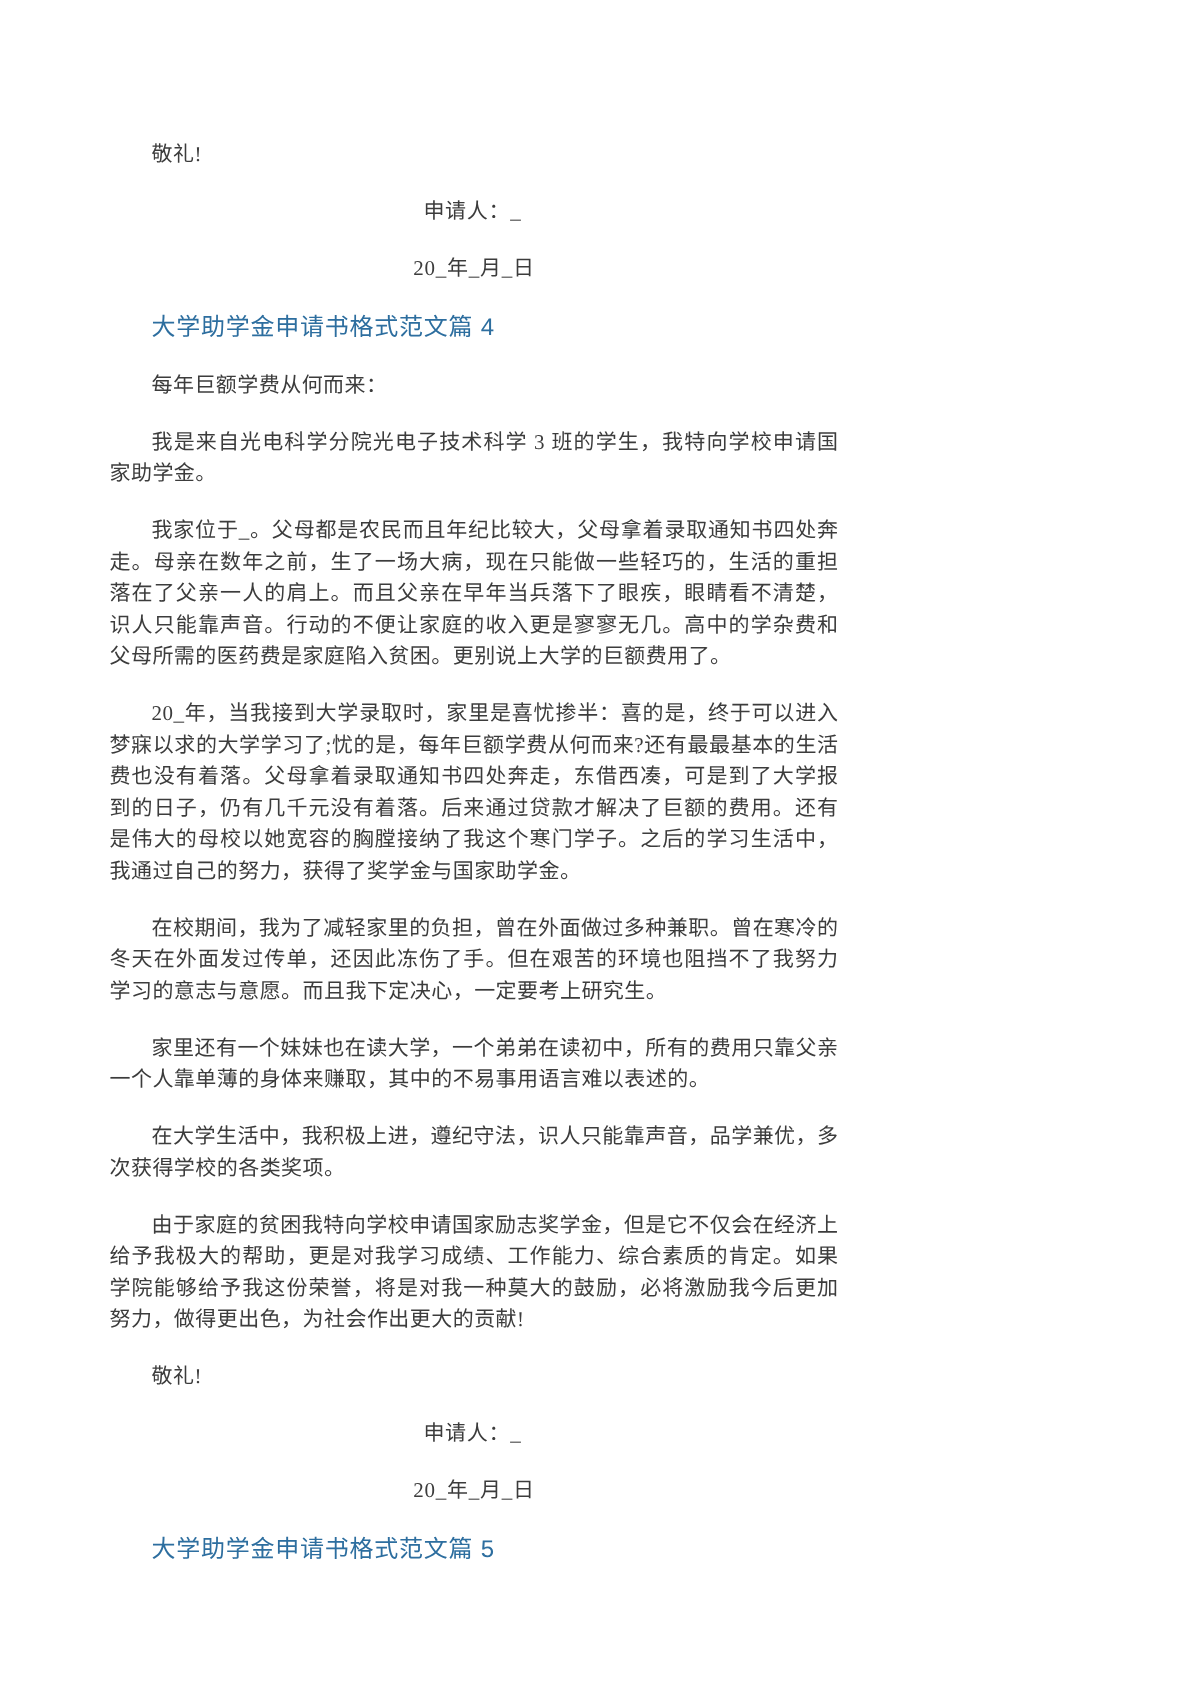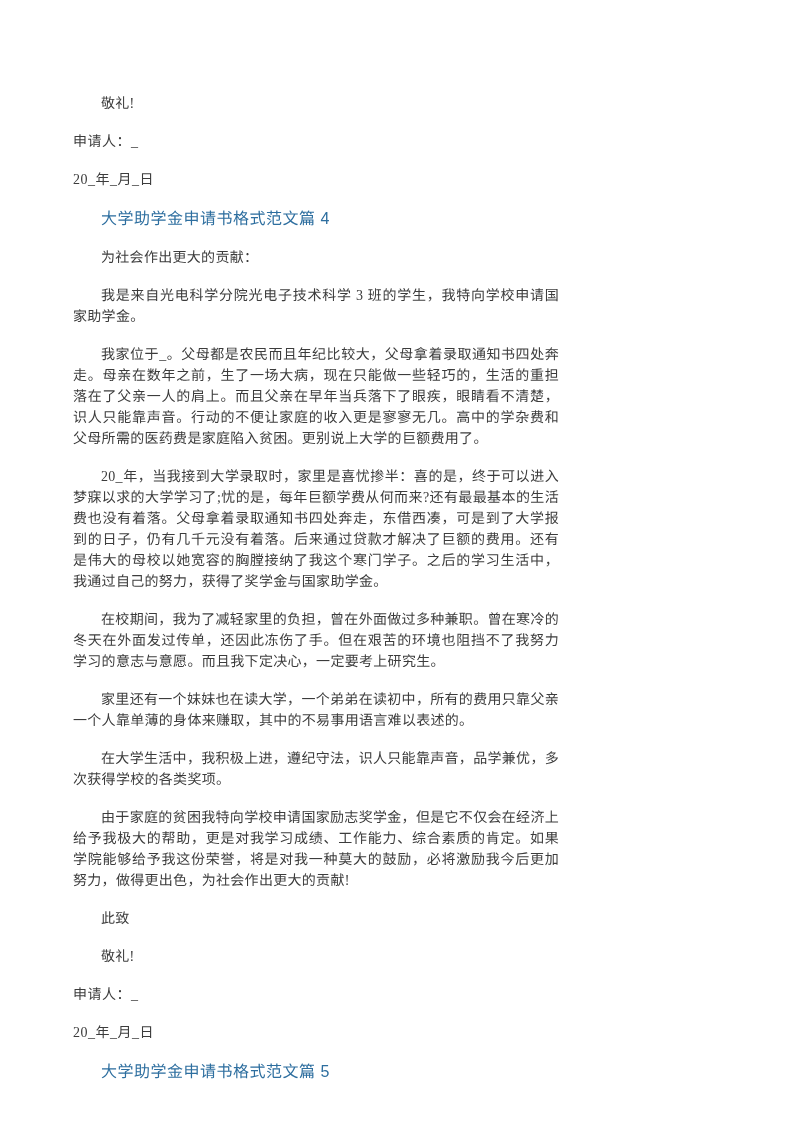--- a/index.html
+++ b/index.html
@@ -28,21 +28,21 @@
   }
   .page p {
     margin: 0 0 17px 0;
     font-size: 14px;
     line-height: 21px;
     text-indent: 2em;
     text-align: justify;
     letter-spacing: 0.3px;
   }
   .page p.right {
-    text-align: left;
+    text-align: center;
     text-indent: 0;
     letter-spacing: 0.5px;
   }
   .page p.sig {
     margin-top: 8px;
     padding-right: 2px;
   }
   .page h2.heading {
     font-family: "Liberation Sans", "DejaVu Sans", sans-serif;
     color: var(--heading-color);
@@ -58,30 +58,29 @@
 <body>
 
 <div class="page">
 
   <p>敬礼!</p>
   <p class="right sig">申请人：_</p>
   <p class="right">20_年_月_日</p>
 
   <h2 class="heading">大学助学金申请书格式范文篇 4</h2>
 
-  <p>为社会作出更大的贡献：</p>
+  <p>每年巨额学费从何而来：</p>
 
   <p>我是来自光电科学分院光电子技术科学 3 班的学生，我特向学校申请国家助学金。</p>
   <p>我家位于_。父母都是农民而且年纪比较大，父母拿着录取通知书四处奔走。母亲在数年之前，生了一场大病，现在只能做一些轻巧的，生活的重担落在了父亲一人的肩上。而且父亲在早年当兵落下了眼疾，眼睛看不清楚，识人只能靠声音。行动的不便让家庭的收入更是寥寥无几。高中的学杂费和父母所需的医药费是家庭陷入贫困。更别说上大学的巨额费用了。</p>
   <p>20_年，当我接到大学录取时，家里是喜忧掺半：喜的是，终于可以进入梦寐以求的大学学习了;忧的是，每年巨额学费从何而来?还有最最基本的生活费也没有着落。父母拿着录取通知书四处奔走，东借西凑，可是到了大学报到的日子，仍有几千元没有着落。后来通过贷款才解决了巨额的费用。还有是伟大的母校以她宽容的胸膛接纳了我这个寒门学子。之后的学习生活中，我通过自己的努力，获得了奖学金与国家助学金。</p>
   <p>在校期间，我为了减轻家里的负担，曾在外面做过多种兼职。曾在寒冷的冬天在外面发过传单，还因此冻伤了手。但在艰苦的环境也阻挡不了我努力学习的意志与意愿。而且我下定决心，一定要考上研究生。</p>
   <p>家里还有一个妹妹也在读大学，一个弟弟在读初中，所有的费用只靠父亲一个人靠单薄的身体来赚取，其中的不易事用语言难以表述的。</p>
   <p>在大学生活中，我积极上进，遵纪守法，识人只能靠声音，品学兼优，多次获得学校的各类奖项。</p>
   <p>由于家庭的贫困我特向学校申请国家励志奖学金，但是它不仅会在经济上给予我极大的帮助，更是对我学习成绩、工作能力、综合素质的肯定。如果学院能够给予我这份荣誉，将是对我一种莫大的鼓励，必将激励我今后更加努力，做得更出色，为社会作出更大的贡献!</p>
 
-  <p>此致</p>
   <p>敬礼!</p>
   <p class="right sig">申请人：_</p>
   <p class="right">20_年_月_日</p>
 
   <h2 class="heading">大学助学金申请书格式范文篇 5</h2>
 
 </div>
 
 </body></html>

